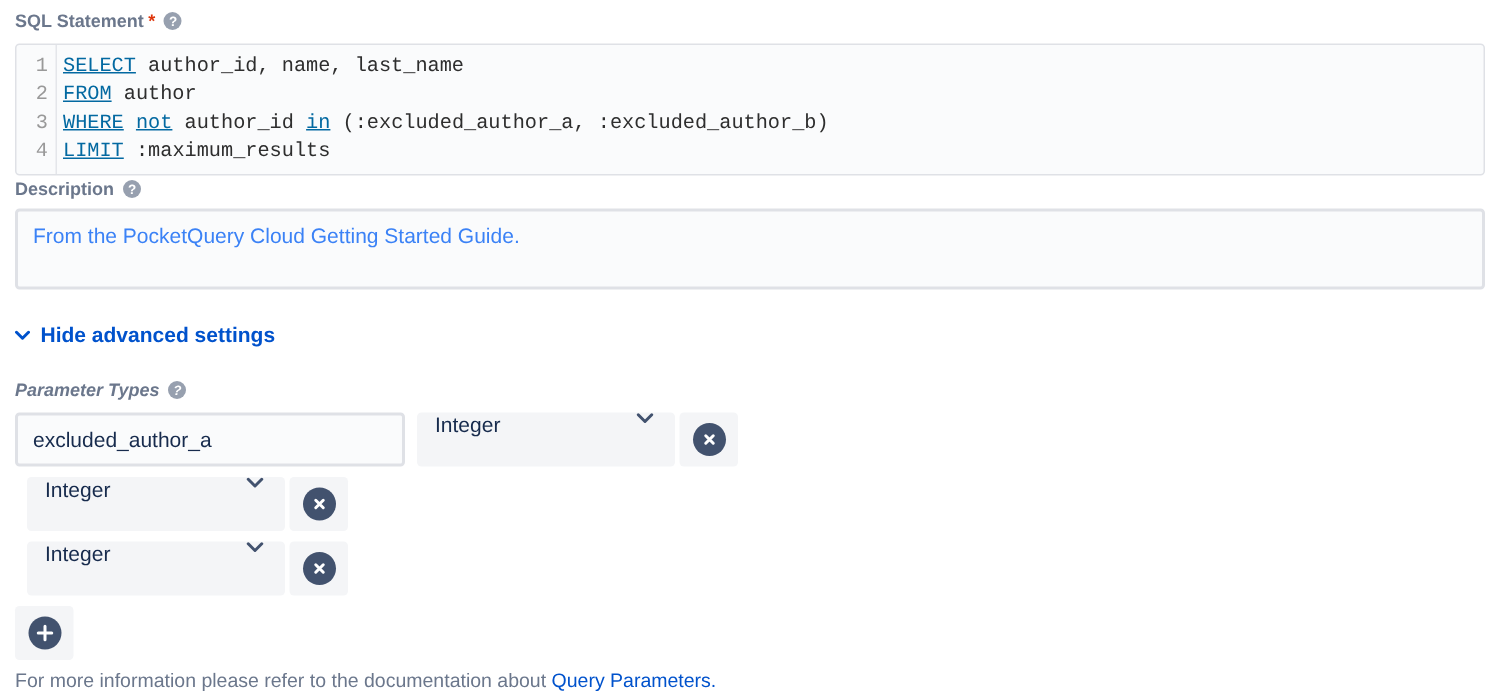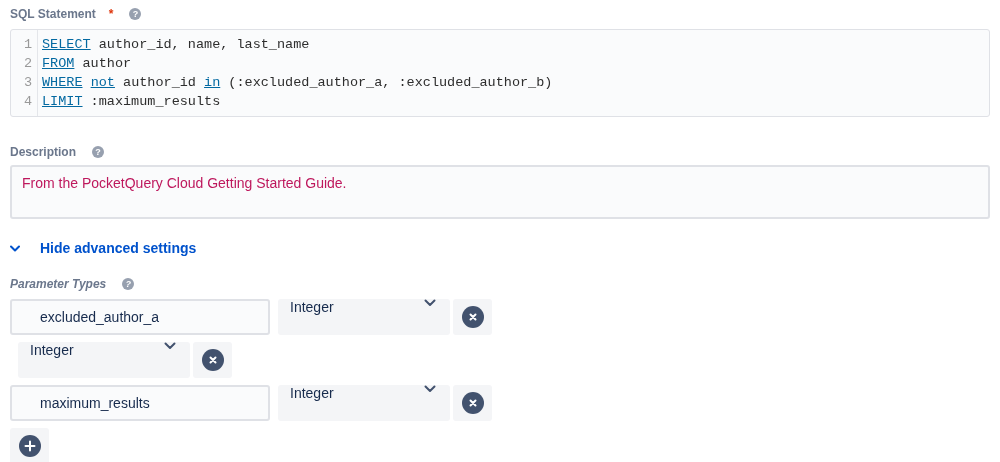--- a/index.html
+++ b/index.html
@@ -5,21 +5,21 @@
   * { margin: 0; padding: 0; box-sizing: border-box; }
   html, body { background: #ffffff; }
   body {
     width: 1000px; height: 462px;
     font-family: "Liberation Sans", "DejaVu Sans", sans-serif;
     color: #172b4d;
     padding: 7px 10px 0 10px;
     overflow: hidden;
   }
   .field-label {
-    display: flex; align-items: center; gap: 14px;
+    display: flex; align-items: center; gap: 4px;
     font-size: 12px; font-weight: 700; color: #6b778c;
     line-height: 14px;
   }
   .required { color: #de350b; font-weight: 700; margin-left: -1px; }
   .help-icon {
     width: 12px; height: 12px; border-radius: 50%;
     background: #97a0af; color: #ffffff;
     font-size: 9px; font-weight: 700; line-height: 12px;
     display: inline-flex; align-items: center; justify-content: center;
     margin-left: 2px; cursor: pointer;
@@ -42,50 +42,50 @@
     min-width: 27px;
     border-right: 1px solid #e4e6ea;
     color: #999999;
     text-align: right;
   }
   .gutter .ln { padding: 0 5px 0 8px; }
   .code-lines { padding: 5px 0 5px 4px; white-space: pre; color: #2e2e2e; }
   .kw { color: #0369a1; text-decoration: underline; }
 
   
-  .desc-label { margin-top: 28px; }
+  .desc-label { margin-top: 2px; }
   .textarea {
     margin-top: 6px;
     width: 980px; height: 54px;
     border: 2px solid #dfe1e6; border-radius: 3px;
-    background: #fafbfc; color: #be185d;
+    background: #fafbfc; color: #3b82f6;
     font-family: "Liberation Sans", "DejaVu Sans", sans-serif;
     font-size: 14px; line-height: 18px;
     padding: 7px 10px;
     resize: none; outline: none;
   }
 
   
   .adv-toggle {
     margin-top: 17px;
-    display: inline-flex; align-items: center; gap: 20px;
+    display: inline-flex; align-items: center; gap: 7px;
     color: #0052cc; font-size: 14px; font-weight: 700;
     text-decoration: none; cursor: pointer;
   }
 
   
   .param-label { margin-top: 21px; font-style: italic; }
   .param-rows { margin-top: 8px; }
   .param-row { display: flex; align-items: center; margin-bottom: 7px; }
   .param-input {
     width: 260px; height: 36px;
     border: 2px solid #dfe1e6; border-radius: 3px;
     background: #fafbfc; color: #172b4d;
     font-family: "Liberation Sans", "DejaVu Sans", sans-serif;
-    font-size: 14px; padding: 0 28px; outline: none;
+    font-size: 14px; padding: 0 10px; outline: none;
   }
   .type-select {
     margin-left: 8px;
     width: 172px; height: 36px;
     background: #f4f5f7; border-radius: 3px;
     display: flex; align-items: flex-start; justify-content: space-between;
     padding: 0 14px 0 12px;
     font-size: 14px; color: #172b4d;
     cursor: pointer;
   }
@@ -181,21 +181,20 @@
     <button class="icon-btn">
       <span class="icon-circle">
         <svg width="10" height="10" viewBox="0 0 10 10">
             <path d="M2.5 2.5l5 5M7.5 2.5l-5 5" stroke="#ffffff" stroke-width="2" stroke-linecap="round"></path>
           </svg>
       </span>
     </button>
   </div>
 
   <div class="param-row">
-    <input class="param-input" value="maximum_results" style="">
     <div class="type-select">
       <span>Integer</span>
       <svg width="12" height="8" viewBox="0 0 12 8">
           <path d="M1.5 1.5L6 6l4.5-4.5" fill="none" stroke="#42526e" stroke-width="2" stroke-linecap="round" stroke-linejoin="round"></path>
         </svg>
     </div>
     <button class="icon-btn">
       <span class="icon-circle">
         <svg width="10" height="10" viewBox="0 0 10 10">
             <path d="M2.5 2.5l5 5M7.5 2.5l-5 5" stroke="#ffffff" stroke-width="2" stroke-linecap="round"></path>

